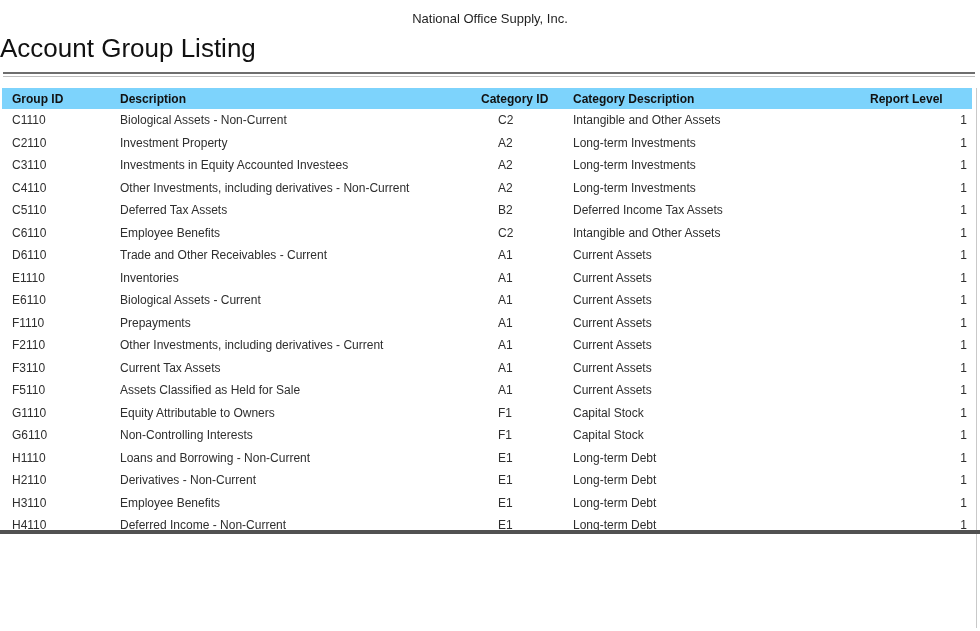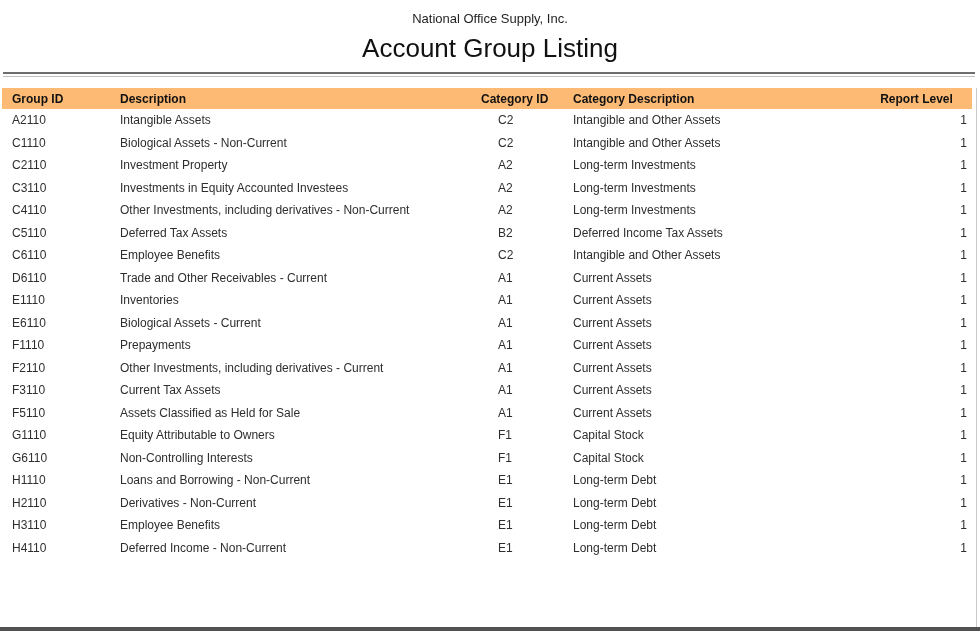--- a/index.html
+++ b/index.html
@@ -3,32 +3,31 @@
 <meta charset="utf-8">
 <style>
   * { margin: 0; padding: 0; box-sizing: border-box; }
   html, body {
     width: 980px; height: 631px;
     background: #ffffff;
     font-family: "Liberation Sans", "DejaVu Sans", sans-serif;
     overflow: hidden;
     position: relative;
   }
-  .page { width: 980px; height: 631px; position: relative; }
+  .page { width: 980px; height: 534px; position: relative; }
 
   .company {
     padding-top: 11px;
     text-align: center;
     font-size: 13px;
     line-height: 16px;
     color: #1f1f1f;
   }
   .title {
     margin-top: 5px;
-    text-align: center;
     font-size: 26px;
     line-height: 32px;
     color: #111111;
   }
   .rule-wrap { margin-top: 8px; margin-left: 3px; margin-right: 5px; }
   .rule-dark  { height: 2px; background: #6e6e6e; }
   .rule-gap   { height: 2px; }
   .rule-light { height: 1px; background: #bfbfbf; }
 
   table.listing {
@@ -38,31 +37,31 @@
     border-collapse: collapse;
     table-layout: fixed;
   }
   col.c1 { width: 118px; }
   col.c2 { width: 361px; }
   col.c3 { width: 92px;  }
   col.c4 { width: 297px; }
   col.c5 { width: 102px; }
 
   thead th {
-    background: #fdba74;
+    background: #7dd3fc;
     height: 21px;
     font-size: 12px;
     font-weight: bold;
     color: #111111;
     text-align: left;
     vertical-align: middle;
     white-space: nowrap;
   }
   thead th.h1 { padding-left: 10px; }
-  thead th.h5 { text-align: center; padding-right: 9px; }
+  thead th.h5 { text-align: left; padding-right: 9px; }
 
   tbody td {
     height: 22.5px;
     font-size: 12px;
     color: #2e2e2e;
     vertical-align: middle;
     white-space: nowrap;
     overflow: hidden;
   }
   tbody td.d1 { padding-left: 10px; }
@@ -109,27 +108,20 @@
       <tr>
         <th class="h1">Group ID</th>
         <th class="h2">Description</th>
         <th class="h3">Category ID</th>
         <th class="h4">Category Description</th>
         <th class="h5">Report Level</th>
       </tr>
     </thead>
     <tbody id="rows-body">
         <tr>
-          <td class="d1">A2110</td>
-          <td class="d2">Intangible Assets</td>
-          <td class="d3">C2</td>
-          <td class="d4">Intangible and Other Assets</td>
-          <td class="d5">1</td>
-        </tr>
-        <tr>
           <td class="d1">C1110</td>
           <td class="d2">Biological Assets - Non-Current</td>
           <td class="d3">C2</td>
           <td class="d4">Intangible and Other Assets</td>
           <td class="d5">1</td>
         </tr>
         <tr>
           <td class="d1">C2110</td>
           <td class="d2">Investment Property</td>
           <td class="d3">A2</td>

